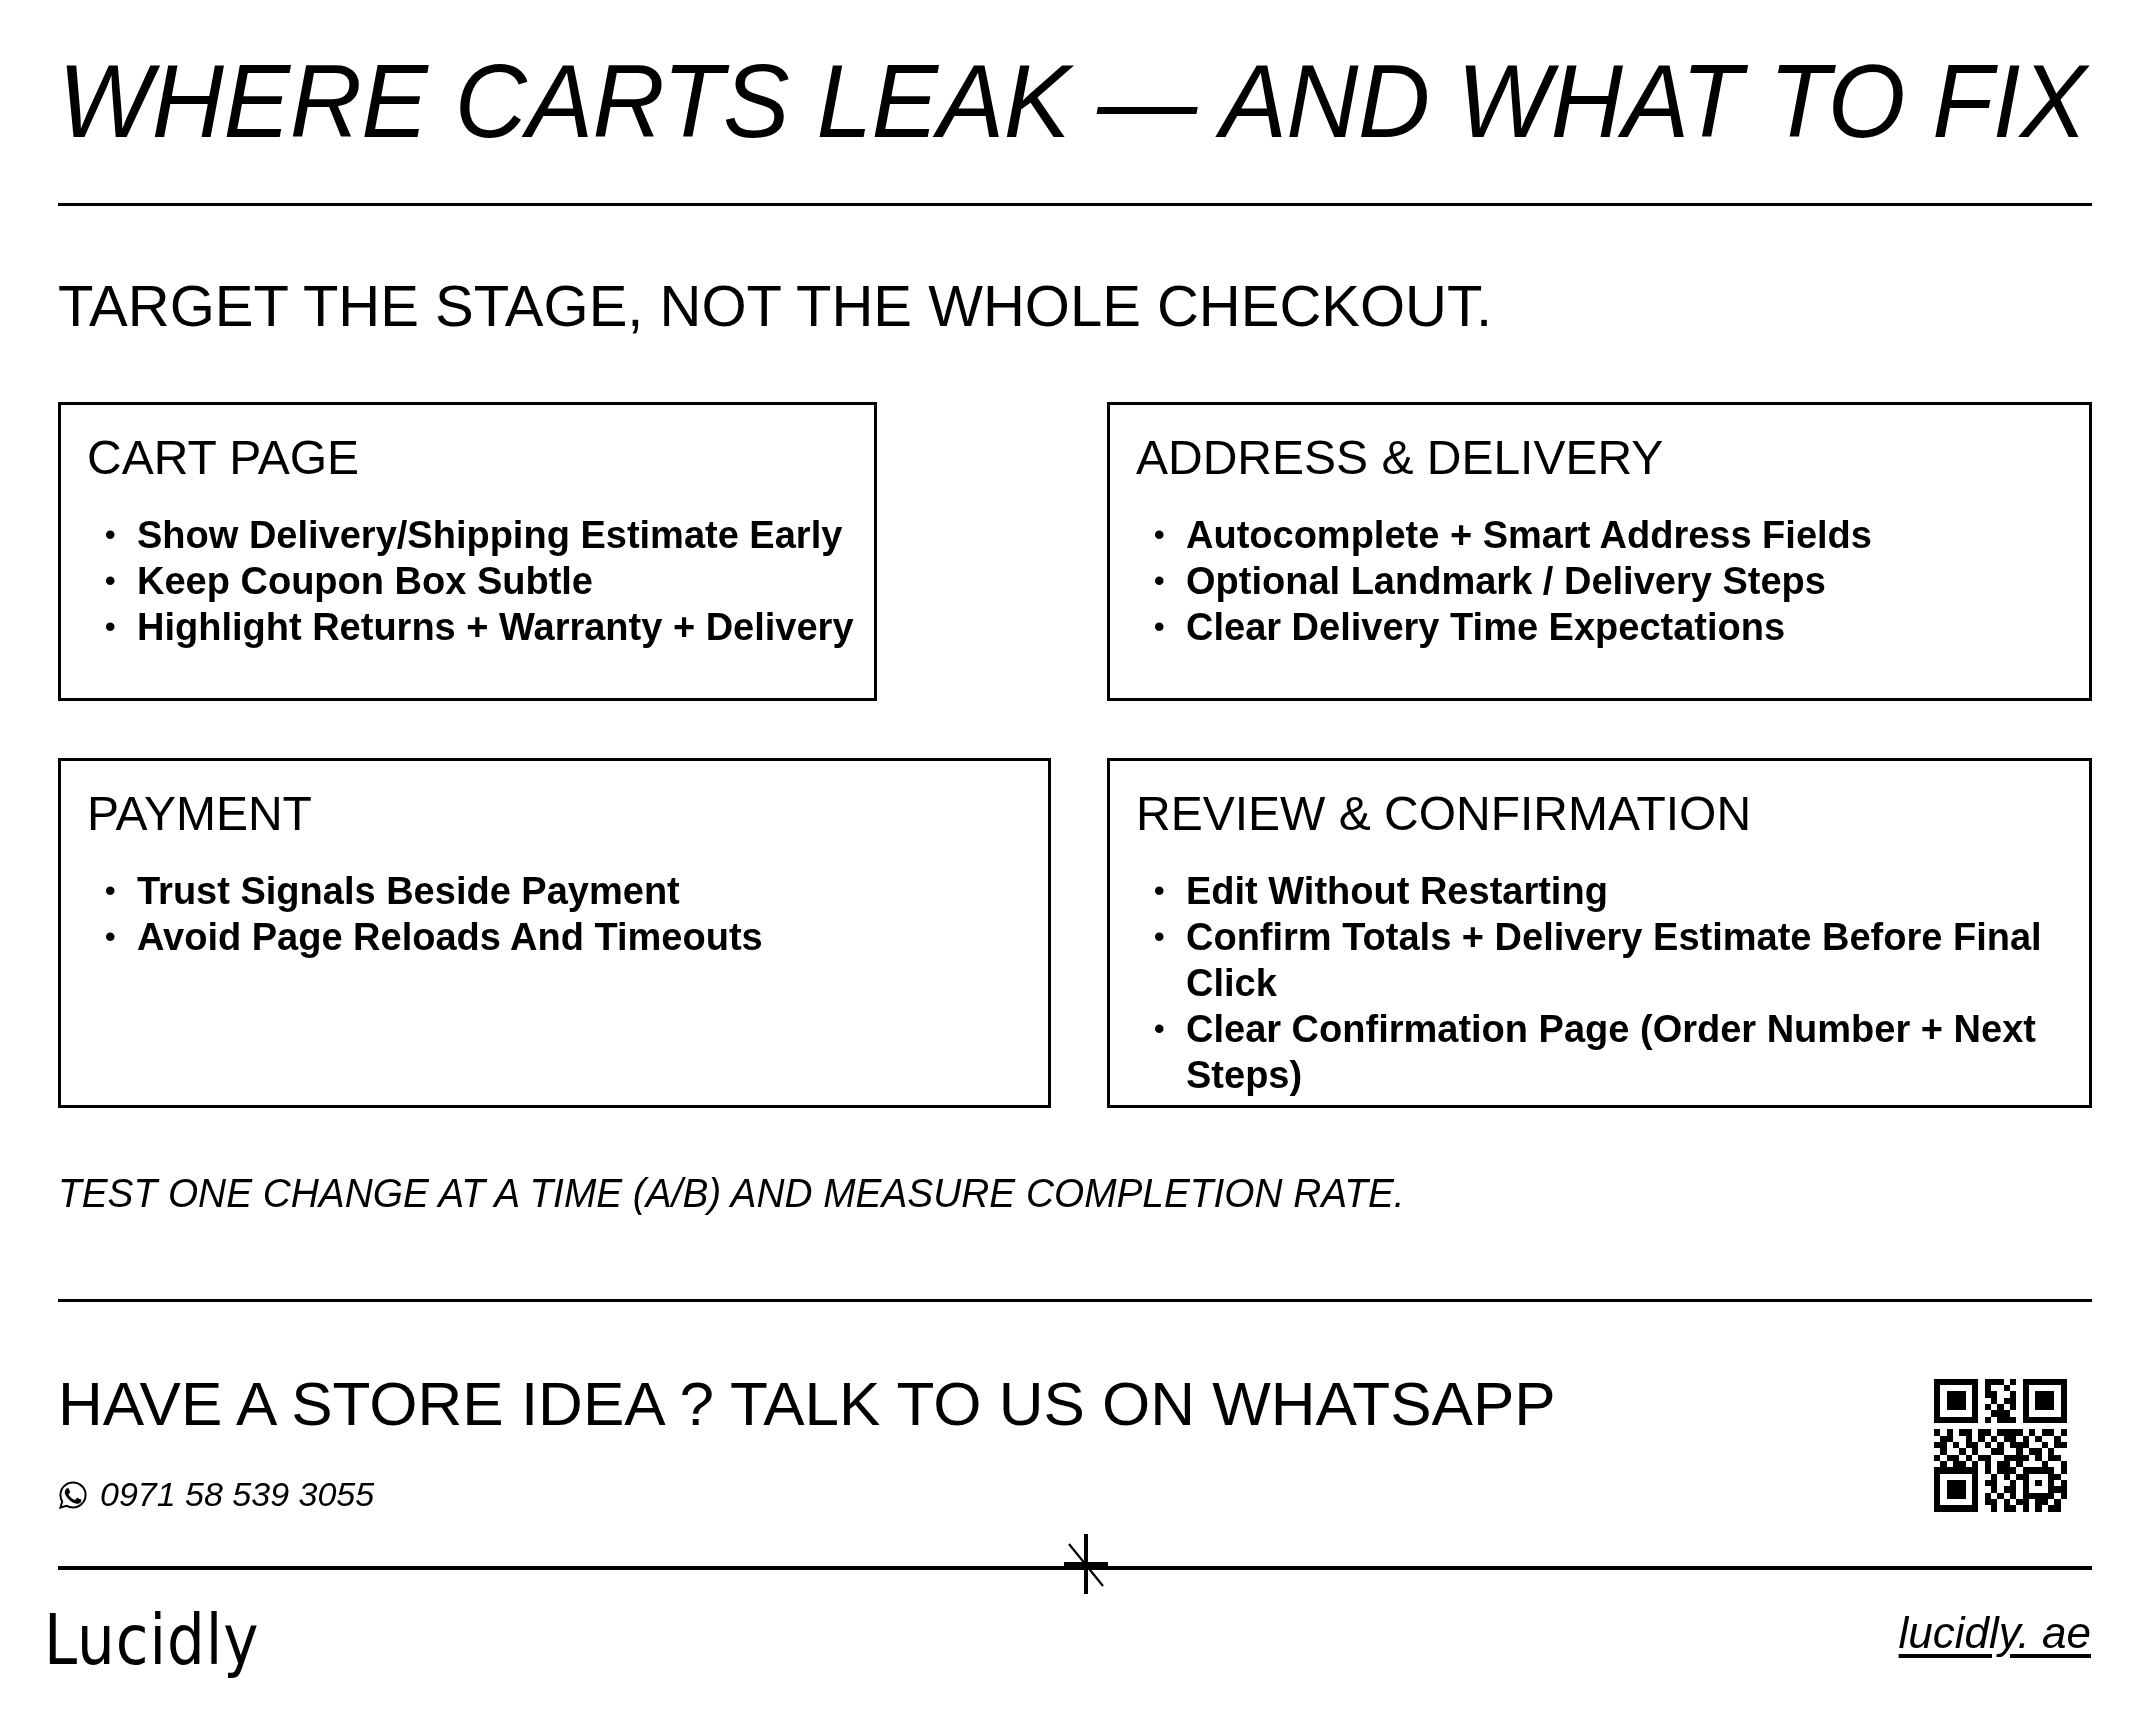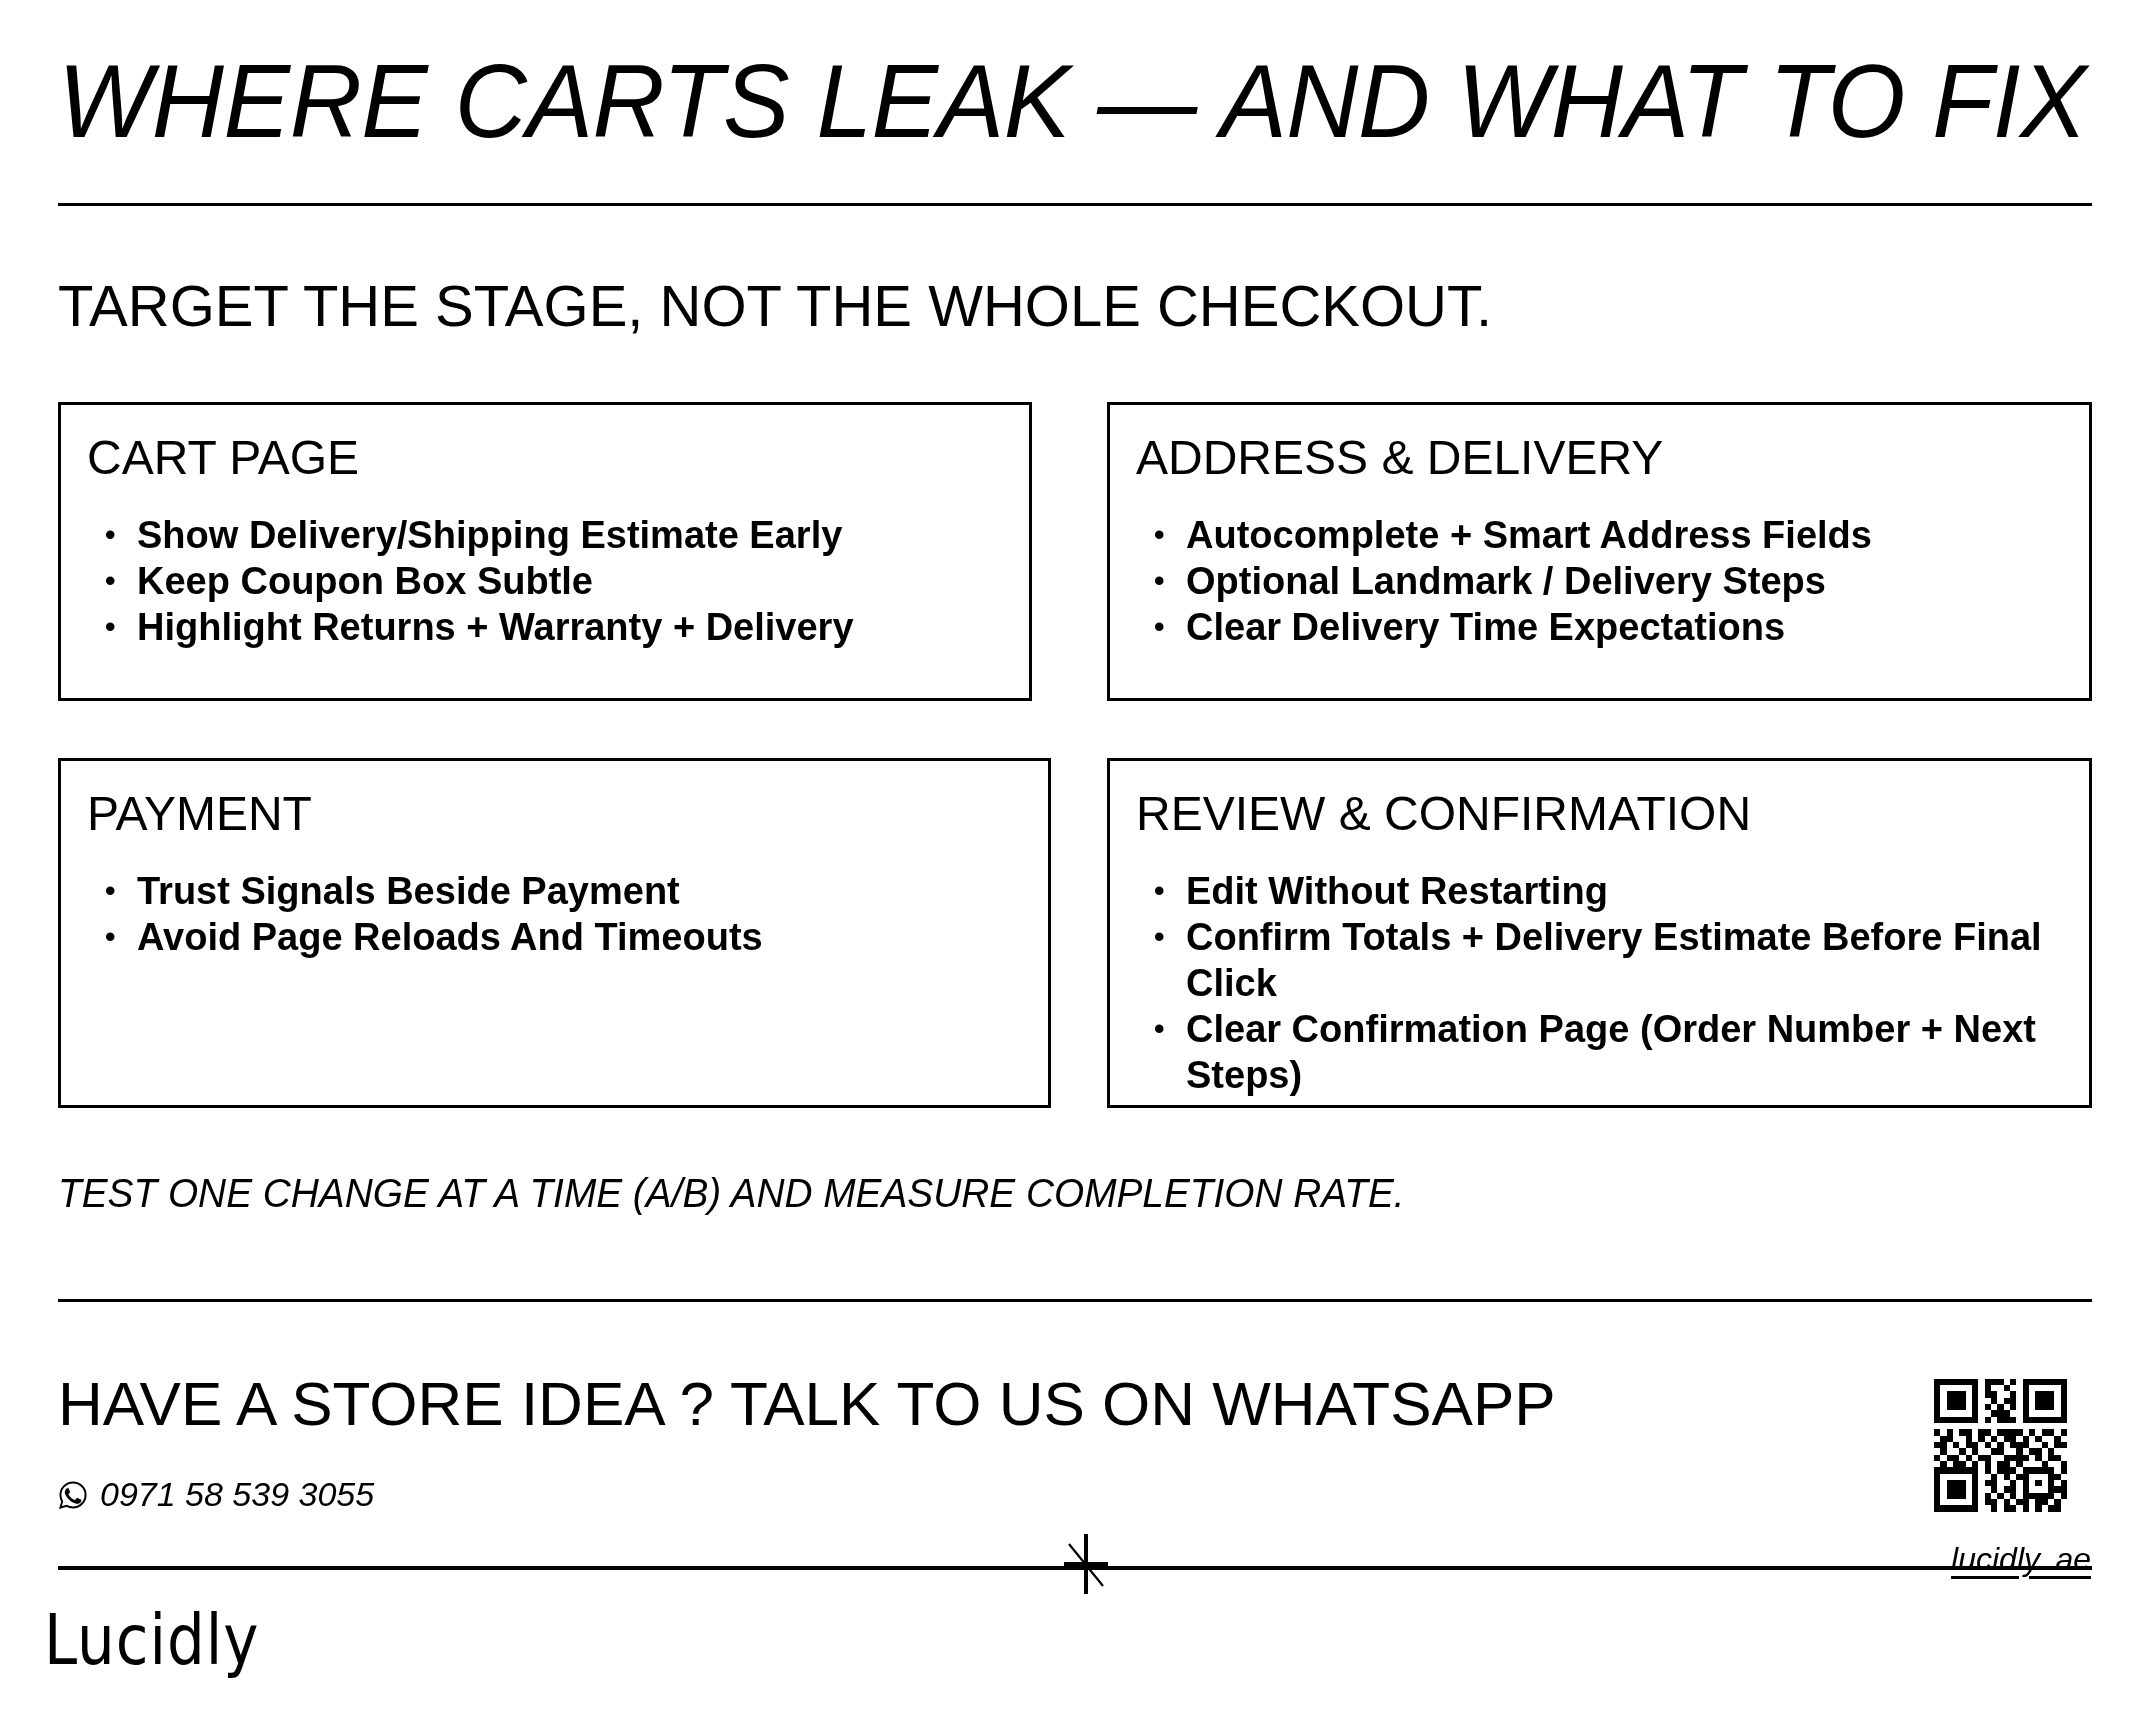--- a/index.html
+++ b/index.html
@@ -72,21 +72,21 @@
     width: 2034px;
     height: 706px;
   }
 
   .card {
     position: absolute;
     border: 3px solid #000;
     background: #fff;
     padding: 0;
   }
-  .card-0 { left: 0px;    top: 0px;   width: 974px;  height: 299px; }
+  .card-0 { left: 0px;    top: 0px;   width: 819px;  height: 299px; }
   .card-1 { left: 1049px; top: 0px;   width: 985px;  height: 299px; }
   .card-2 { left: 0px;    top: 356px; width: 993px;  height: 350px; }
   .card-3 { left: 1049px; top: 356px; width: 985px;  height: 350px; }
 
   .card-title {
     position: absolute;
     left: 26px;
     top: 24px;
     font-size: 48px;
     line-height: 58px;
@@ -202,22 +202,22 @@
     letter-spacing: 1px;
     white-space: nowrap;
     font-family: "DejaVu Sans", sans-serif;
     transform: scaleY(1.12) scaleX(0.96);
     transform-origin: left top;
   }
 
   .footer-url {
     position: absolute;
     right: 58px;
-    top: 1536px;
-    font-size: 32px;
+    top: 1610px;
+    font-size: 44px;
     line-height: 46px;
     font-style: italic;
     font-weight: 400;
     text-decoration: underline;
     text-underline-offset: 6px;
     white-space: nowrap;
   }
 </style>
 </head>
 <body>

